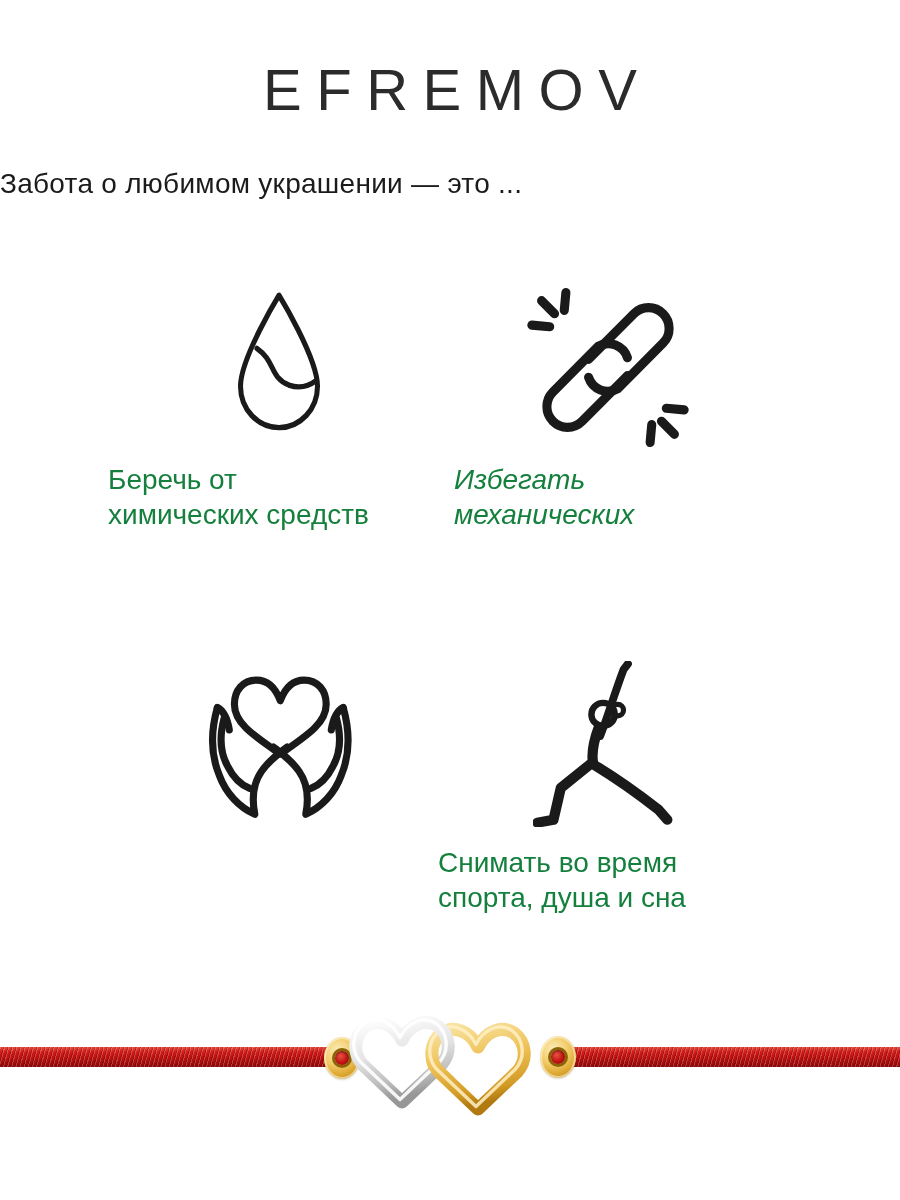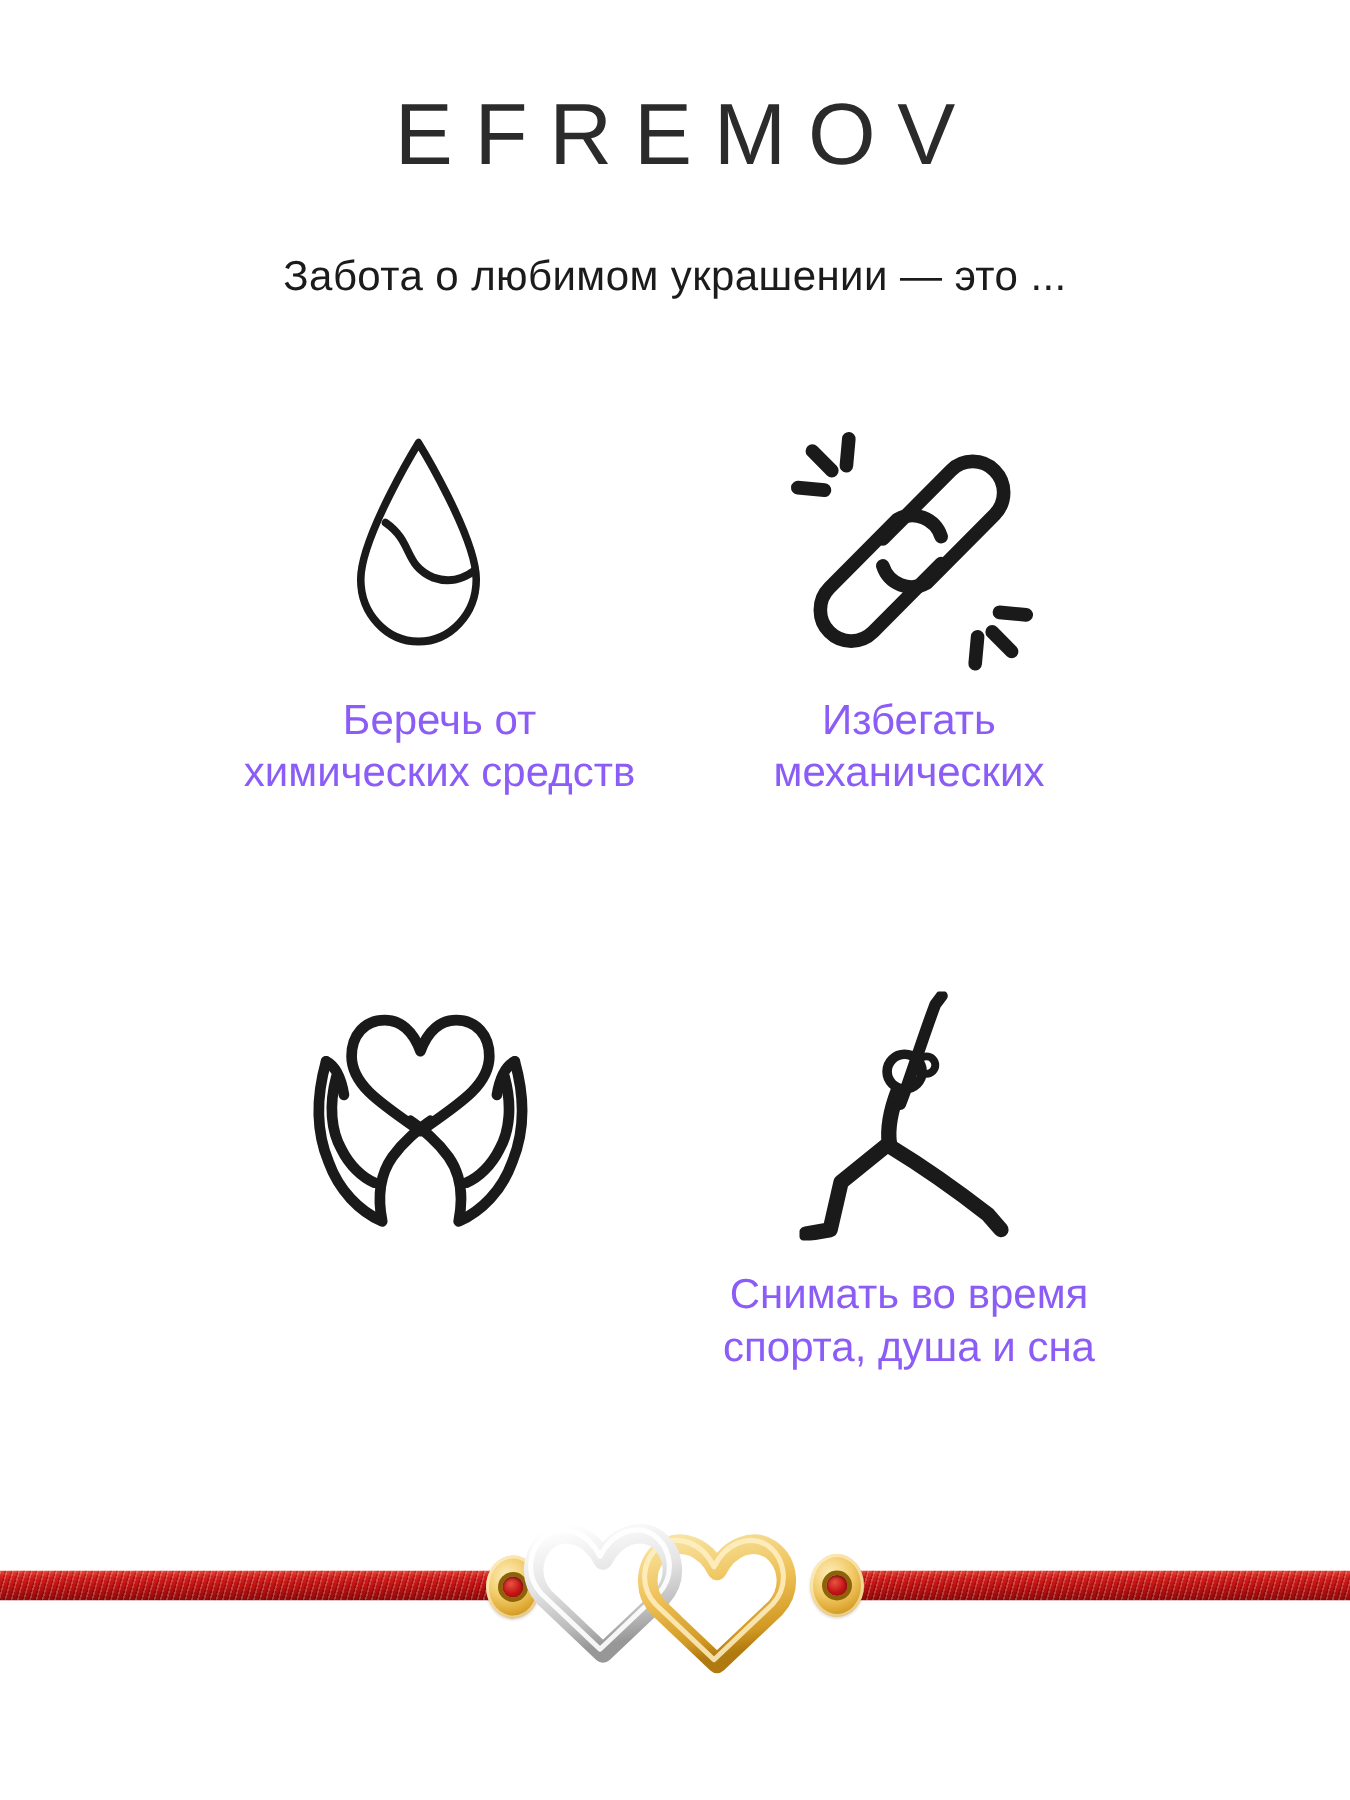--- a/index.html
+++ b/index.html
@@ -8,33 +8,33 @@
     font-family:"Liberation Sans","DejaVu Sans",sans-serif;color:#1c1c1c;
   }
   .abs{position:absolute;}
   
   .brand{
     top:58px;left:0;right:0;margin:0;text-align:center;
     font-size:58px;font-weight:400;line-height:1.1;
     letter-spacing:.25em;text-indent:.25em;color:#2b2b2b;
   }
   .subtitle{
-    top:168px;left:0;right:0;margin:0;text-align:center;
+    top:168px;left:0;right:0;margin:0;text-align:left;
     font-size:28px;color:#1b1b1b;letter-spacing:.01em;
   }
   
   .icon svg{display:block;width:100%;height:100%;}
   #icon-drop {left:224px;top:287px;width:110px;height:156px;}
   #icon-chain{left:527px;top:286px;width:162px;height:163px;}
   #icon-hands{left:197px;top:656px;width:170px;height:172px;}
   #icon-yoga {left:533px;top:661px;width:146px;height:166px;}
   
-  .cap{text-align:center;font-size:28px;line-height:35px;color:#8b5cf6;}
+  .cap{font-size:28px;line-height:35px;color:#15803d;}
   #cap-1{left:108px;top:462px;width:370px;}
-  #cap-2{left:438px;top:462px;width:336px;}
+  #cap-2{left:454px;top:462px;width:336px;font-style:italic;}
   #cap-3{left:108px;top:842px;width:370px;}
   #cap-4{left:438px;top:845px;width:336px;}
   
   .cord{
     top:1047px;height:20px;
     background:
       repeating-linear-gradient(105deg, rgba(255,255,255,.20) 0 1px, rgba(255,255,255,0) 1px 3px, rgba(70,0,0,.22) 3px 4px),
       linear-gradient(180deg,#e4493a 0%,#d01d1a 25%,#bb1111 55%,#8e0a0a 100%);
   }
   .cord.left {left:0;width:334px;border-radius:0 5px 5px 0;}

